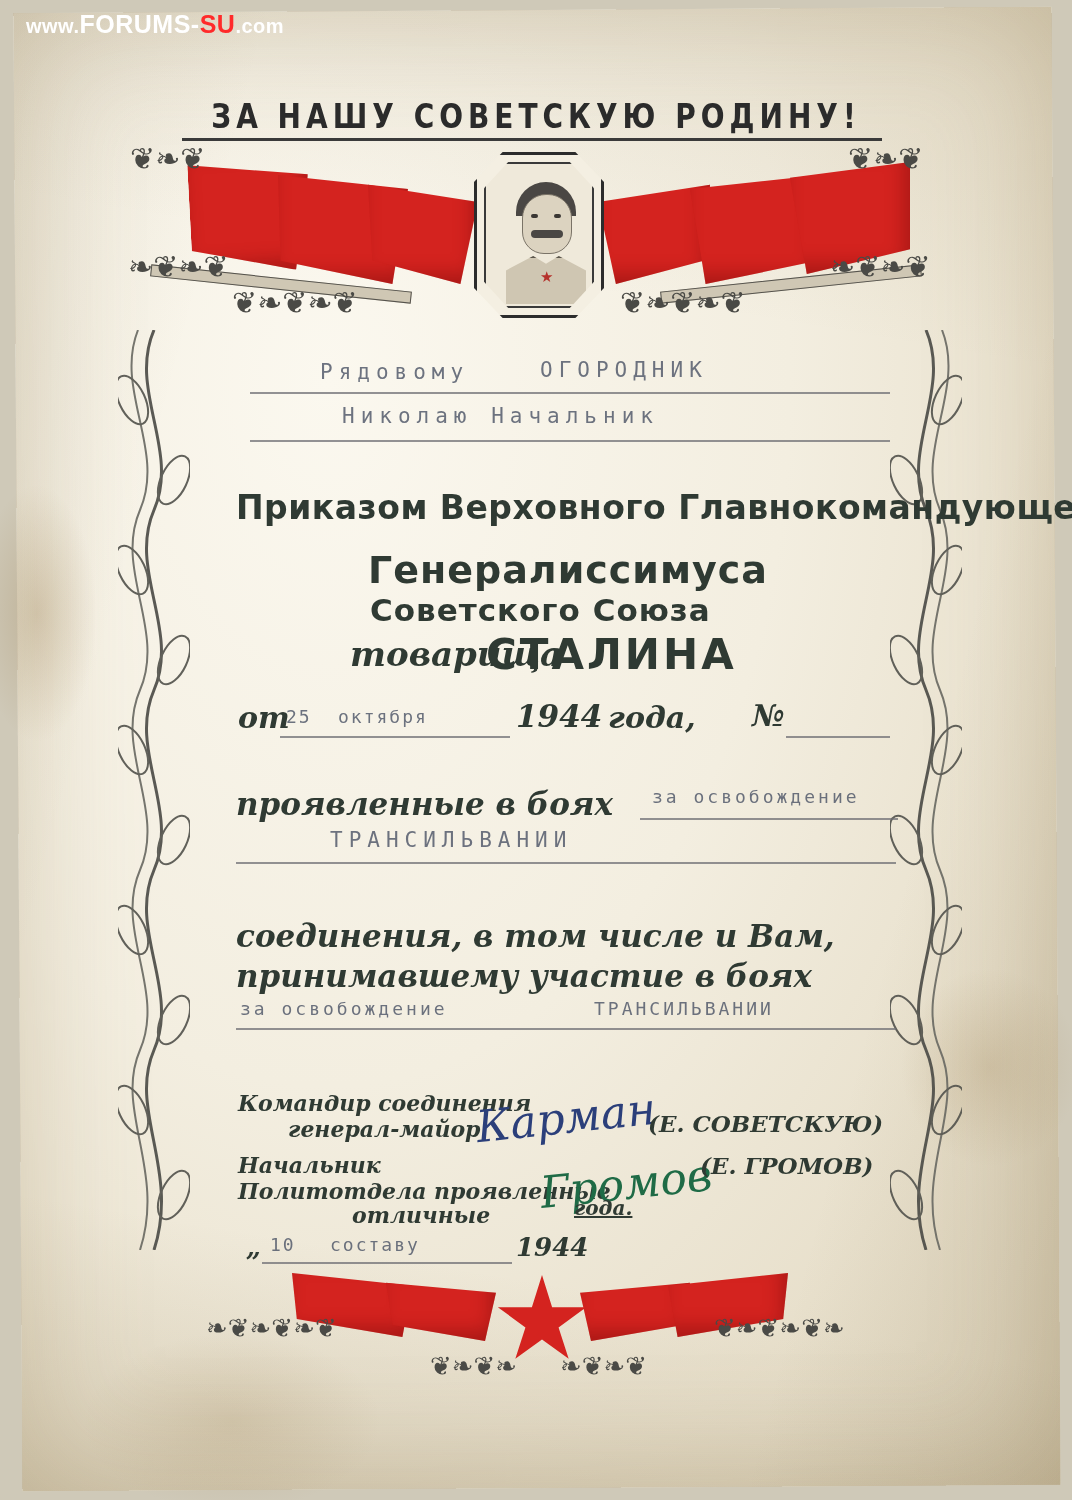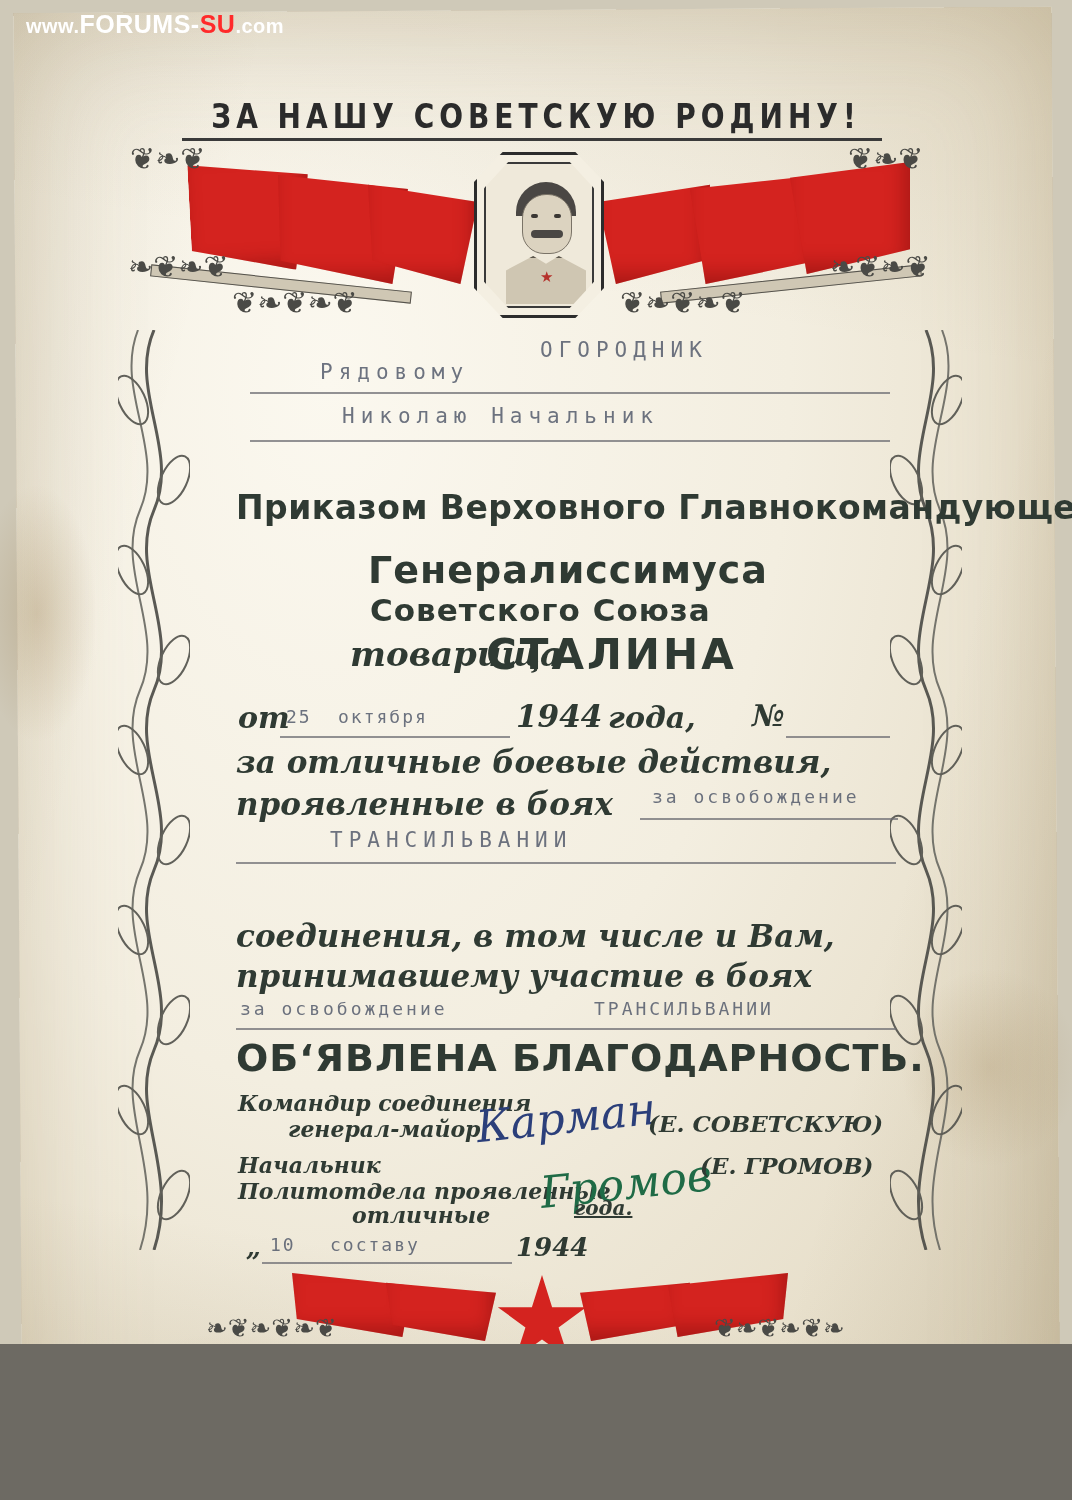--- a/index.html
+++ b/index.html
@@ -3,21 +3,21 @@
 <meta charset="utf-8">
 <style>
   html, body {
     margin: 0;
     padding: 0;
     background: #6d6a63;
   }
   #page {
     position: relative;
     width: 1072px;
-    height: 1344px;
+    height: 1500px;
     overflow: hidden;
     background: #cfc9b8;
     font-family: "Liberation Serif", serif;
   }
 
   
   .paper {
     position: absolute;
     left: 18px;
     top: 10px;
@@ -290,58 +290,56 @@
           <ellipse cx="16" cy="510" rx="13" ry="26" transform="rotate(-25 16 510)"></ellipse>
           <ellipse cx="58" cy="600" rx="13" ry="26" transform="rotate(25 58 600)"></ellipse>
           <ellipse cx="16" cy="690" rx="13" ry="26" transform="rotate(-25 16 690)"></ellipse>
           <ellipse cx="58" cy="780" rx="13" ry="26" transform="rotate(25 58 780)"></ellipse>
           <ellipse cx="16" cy="865" rx="13" ry="26" transform="rotate(-25 16 865)"></ellipse>
         </g>
       </svg>
     </div>
 
     <div class="line typed" style="left:320px; top:360px;">Рядовому</div>
-    <div class="line typed" style="left:540px; top:338px;text-align:right;">ОГОРОДНИК</div>
+    <div class="line typed" style="left:540px; top:358px;text-align:right;">ОГОРОДНИК</div>
     <div class="underline-rule" style="left:250px; top:392px; width:640px;"></div>
 
     <div class="line typed" style="left:342px; top:404px;">Николаю Начальник</div>
     <div class="underline-rule" style="left:250px; top:440px; width:640px;"></div>
 
     <div class="line print-bold" style="left:236px; top:488px; font-size:33px; letter-spacing:0.5px;">Приказом Верховного Главнокомандующего</div>
     <div class="line print-bold" style="left:368px; top:548px; font-size:38px; letter-spacing:1px;">Генералиссимуса</div>
     <div class="line print-bold" style="left:370px; top:592px; font-size:31px; letter-spacing:1px;">Советского Союза</div>
     <div class="line print-italic" style="left:350px; top:634px; font-size:34px;">товарища</div>
     <div class="line print-bold" style="left:486px; top:630px; font-size:42px; letter-spacing:3px;">СТАЛИНА</div>
 
     <div class="line print-italic" style="left:238px; top:700px; font-size:30px;">от</div>
     <div class="line typed small" style="left:286px; top:706px;">25</div>
     <div class="line typed small" style="left:338px; top:706px;">октября</div>
     <div class="line print-italic" style="left:516px; top:698px; font-size:31px;">1944</div>
     <div class="line print-italic" style="left:608px; top:700px; font-size:30px;">года,</div>
     <div class="line print-italic" style="left:752px; top:698px; font-size:30px;">№</div>
     <div class="underline-rule" style="left:280px; top:736px; width:230px;"></div>
     <div class="underline-rule" style="left:786px; top:736px; width:104px;"></div>
 
-    <div class="line print-italic" style="left:236px; top:744px; font-size:31px;">за отличные боевые действия,</div>
     <div class="line print-italic" style="left:236px; top:786px; font-size:31px;">проявленные в боях</div>
 
     <div class="line typed small" style="left:652px; top:786px; letter-spacing:3px;">за освобождение</div>
     <div class="underline-rule" style="left:640px; top:818px; width:258px;"></div>
 
     <div class="line typed" style="left:330px; top:828px;">ТРАНСИЛЬВАНИИ</div>
     <div class="underline-rule" style="left:236px; top:862px; width:660px;"></div>
 
     <div class="line print-italic" style="left:236px; top:918px; font-size:31px;">соединения, в том числе и Вам,</div>
     <div class="line print-italic" style="left:236px; top:958px; font-size:31px;">принимавшему участие в боях</div>
 
     <div class="line typed small" style="left:240px; top:998px; letter-spacing:3px;">за освобождение</div>
     <div class="line typed small" style="left:594px; top:998px; letter-spacing:3px;">ТРАНСИЛЬВАНИИ</div>
     <div class="underline-rule" style="left:236px; top:1028px; width:660px;"></div>
 
-    <div class="line print-bold" style="left:236px; top:1036px; font-size:38px; letter-spacing:1px;">ОБ‘ЯВЛЕНА БЛАГОДАРНОСТЬ.</div>
 
     <div class="line print-italic" style="left:238px; top:1090px; font-size:22px;">Командир соединения</div>
     <div class="line print-italic" style="left:288px; top:1116px; font-size:22px;">генерал-майор</div>
     <div class="sign blue" style="left:476px; top:1092px;">Карман</div>
     <div class="line print-italic" style="left:648px; top:1110px; font-size:23px;">(Е. СОВЕТСКУЮ)</div>
 
     <div class="line print-italic" style="left:238px; top:1152px; font-size:22px;">Начальник</div>
     <div class="line print-italic" style="left:238px; top:1178px; font-size:22px;">Политотдела проявленные</div>
     <div class="line print-italic" style="left:352px; top:1202px; font-size:22px;">отличные</div>
     <div class="sign green" style="left:540px; top:1158px;">Громов</div>

